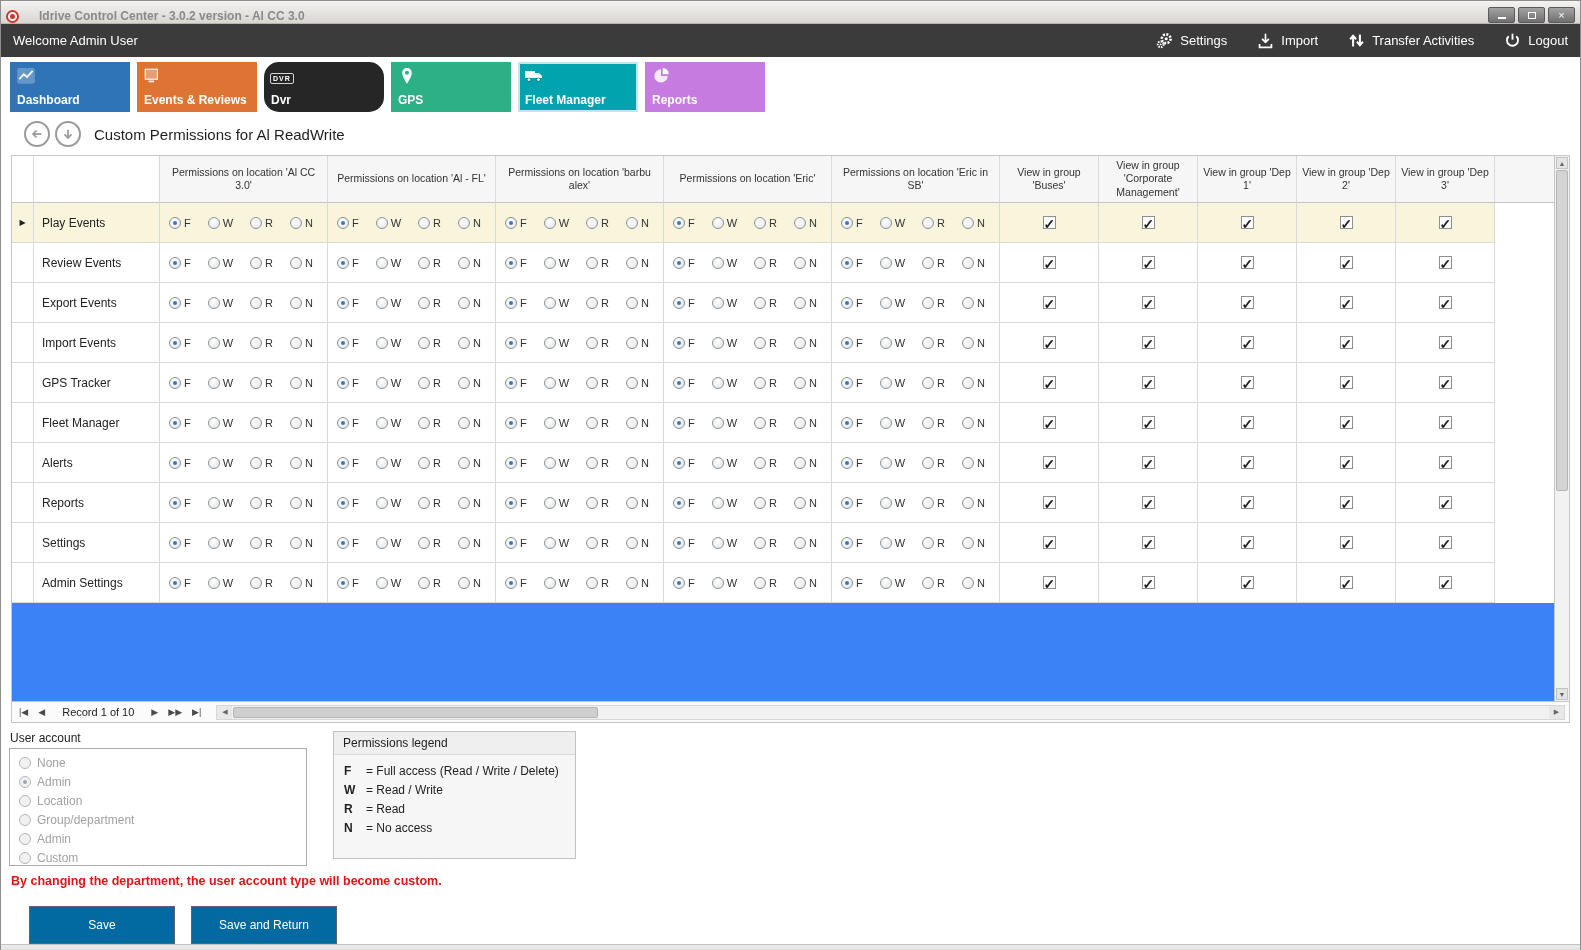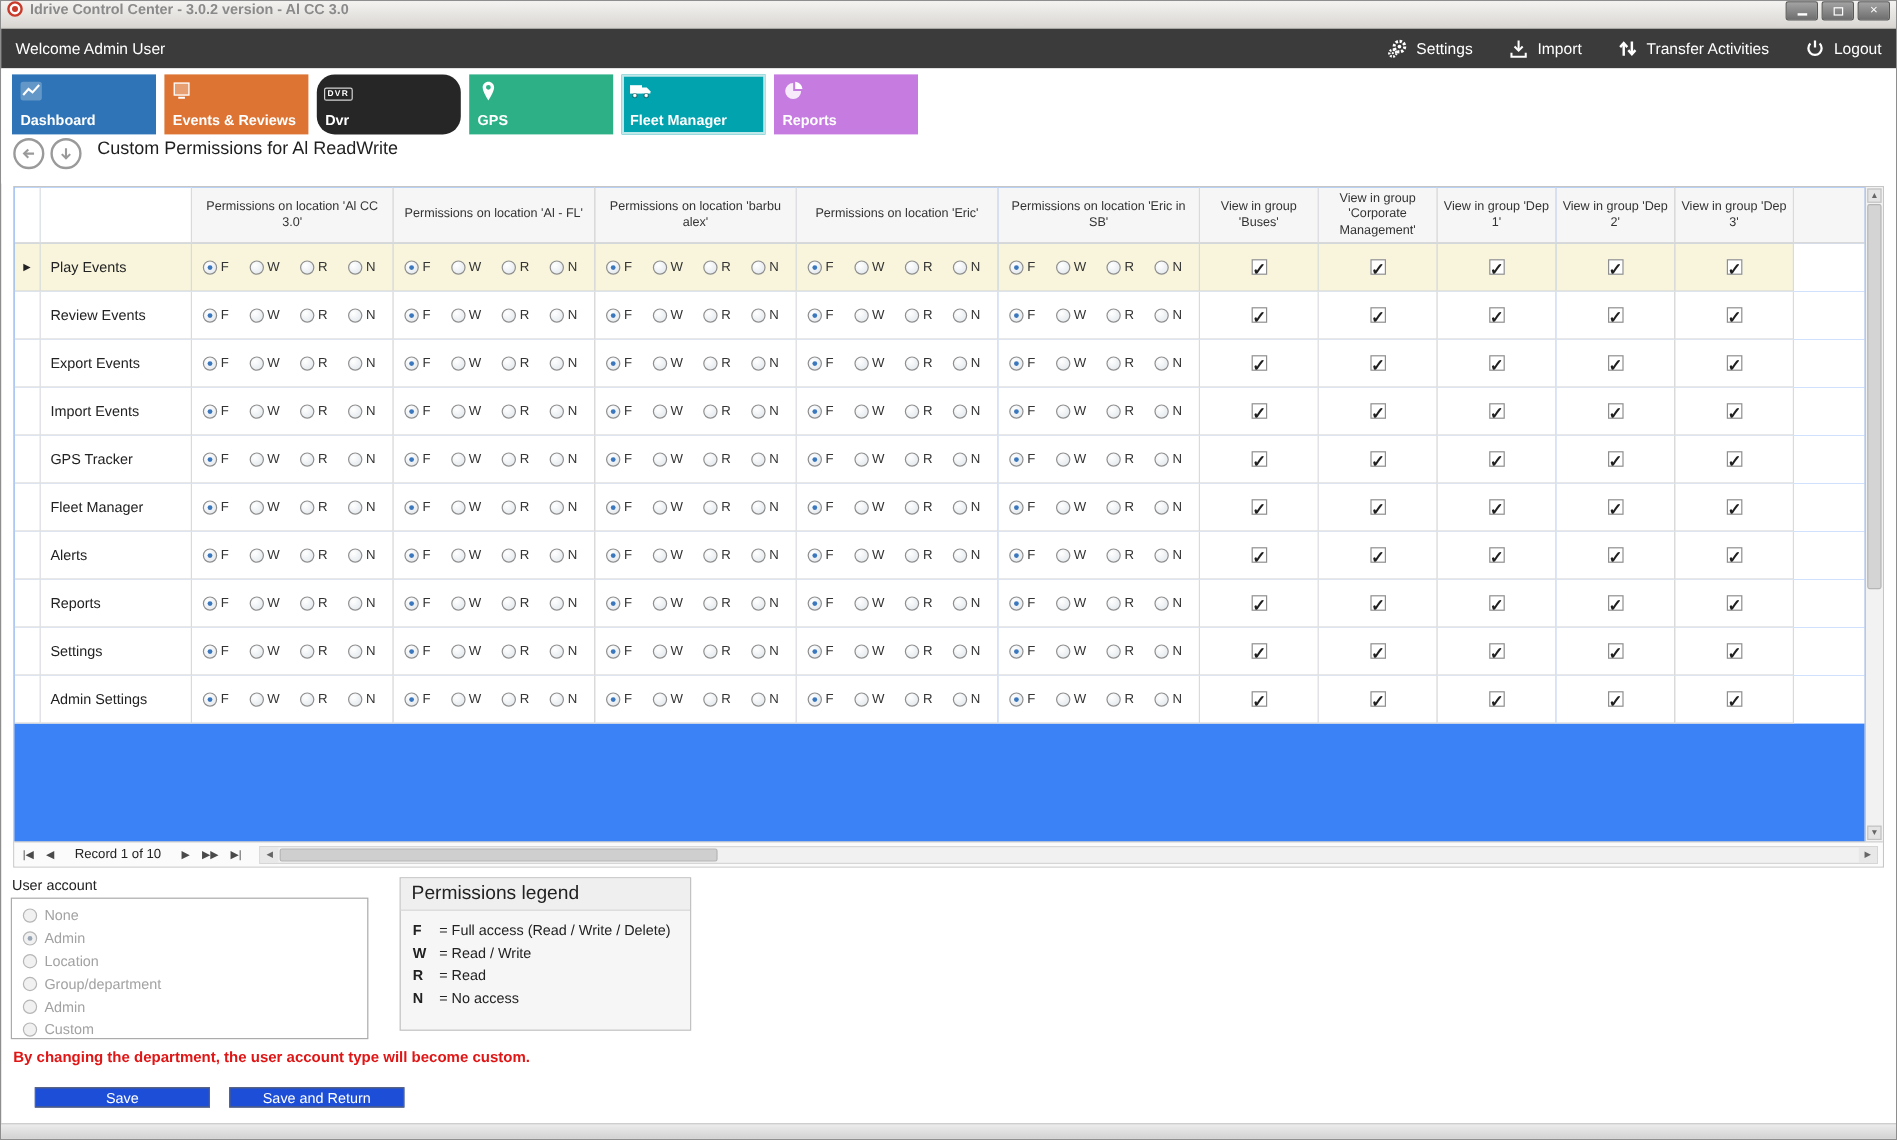--- a/index.html
+++ b/index.html
@@ -1,20 +1,20 @@
 <!DOCTYPE html>
 <html><head>
 <meta charset="utf-8">
 <style>
   *{margin:0;padding:0;box-sizing:border-box}
   html,body{width:1581px;height:950px;overflow:hidden;background:#fff;font-family:"Liberation Sans",sans-serif}
   .window{width:1581px;height:950px;display:flex;flex-direction:column;border:1px solid #8e8e8e;background:#fff}
 
   
-  .titlebar{flex:0 0 23px;background:linear-gradient(#f4f3f1,#d9d6d2);border-bottom:1px solid #b9b6b1;display:flex;align-items:flex-start;padding:0 5px;gap:6px}
+  .titlebar{flex:0 0 23px;background:linear-gradient(#f4f3f1,#d9d6d2);border-bottom:1px solid #b9b6b1;display:flex;align-items:flex-end;padding:0 5px;gap:20px}
   .app-icon{width:13px;height:13px;border-radius:50%;border:2px solid #c93a2a;background:#fff;position:relative;flex:0 0 13px}
   .app-icon::after{content:"";position:absolute;inset:2px;border-radius:50%;background:#c93a2a}
   .title-text{font-size:12px;font-weight:bold;color:#8a8a8a}
   .win-controls{margin-left:auto;display:flex;gap:3px}
   .win-btn{width:27px;height:16px;background:linear-gradient(#a3a3a3,#6f6f6f);border:1px solid #5a5a5a;border-radius:2px;display:grid;place-items:center;color:#fff;font-size:11px;line-height:1;cursor:pointer}
   .mingl{width:8px;border-bottom:2px solid #fff;margin-top:6px}
   .maxgl{width:8px;height:7px;border:1px solid #fff}
 
   
   .toolbar{flex:0 0 33px;background:#3b3b3b;color:#fff;display:flex;align-items:center;padding:0 12px;font-size:13px}
@@ -24,21 +24,21 @@
 
   
   .tabstrip{flex:0 0 56px;display:flex;gap:7px;padding:5px 9px 3px;background:#fff}
   .tab{width:120px;height:50px;position:relative;color:#fff;cursor:pointer}
   .tab .tab-icon{position:absolute;top:5px;left:6px;width:20px;height:16px}
   .tab .tab-label{position:absolute;left:7px;bottom:5px;font-size:12px;font-weight:bold;white-space:nowrap}
   .tab.active{box-shadow:inset 0 0 0 2px rgba(255,255,255,.75)}
   .dvr-chip{font-size:7px;font-weight:bold;color:#fff;letter-spacing:1px;border:1px solid rgba(255,255,255,.8);padding:1px 2px;border-radius:2px}
 
   
-  .subheader{flex:0 0 38px;display:flex;align-items:flex-start;gap:5px;padding:0 10px;background:#fff}
+  .subheader{flex:0 0 38px;display:flex;align-items:center;gap:5px;padding:0 23px;background:#fff}
   .circle-btn{width:26px;height:26px;border-radius:50%;border:2px solid #9a9a9a;display:grid;place-items:center;cursor:pointer;background:#fff}
   .circle-btn svg{width:14px;height:14px;display:block}
   .page-title{font-size:15px;color:#1f1f1f;margin-left:8px}
 
   
   .table-area{margin:2px 10px 0;border:1px solid #c6c6c6;flex:0 0 auto;background:#fff}
   .grid-wrap{display:flex;height:545px}
   .grid{flex:1;display:grid;grid-template-columns:22px 126px repeat(5,168px) repeat(5,99px) 1fr;grid-auto-rows:min-content;align-content:start;overflow:hidden;background:#3b82f6}
   .gcell{border-right:1px solid #dadada;border-bottom:1px solid #dadada;display:flex;align-items:center;font-size:12px;color:#222;background:#fff;height:40px}
   .gcell.h{height:47px;background:#f6f6f6;justify-content:center;text-align:center;font-size:10.5px;color:#333;line-height:1.25;padding:2px 4px;border-bottom:1px solid #c6c6c6}
@@ -74,27 +74,27 @@
   .htrack{flex:1;position:relative;height:13px}
   .hthumb{position:absolute;left:1px;top:1px;height:11px;width:365px;background:#cfcfcf;border:1px solid #b5b5b5;border-radius:2px;cursor:pointer}
 
   
   .bottom{display:flex;align-items:flex-start;padding:8px 8px 0;gap:26px}
   .ua-wrap{width:298px}
   .ua-title{font-size:12px;color:#222;margin:0 0 3px 1px}
   .ua-box{border:1px solid #ababab;background:#fff;padding:7px 9px;display:flex;flex-direction:column;gap:5px;height:118px}
   .ua-opt{display:flex;align-items:center;gap:6px;font-size:12px;color:#a2a2a2}
   .legend-box{width:243px;border:1px solid #c2c2c2;background:#f6f6f6;min-height:128px}
-  .legend-title{font-size:16px;color:#222;padding:4px 9px;background:#efefef;border-bottom:1px solid #d8d8d8}
+  .legend-title{font-size:12px;color:#222;padding:4px 9px;background:#efefef;border-bottom:1px solid #d8d8d8}
   .legend-body{padding:9px 10px;display:flex;flex-direction:column;gap:5px}
   .legend-item{display:flex;font-size:12px;color:#222}
   .legend-key{font-weight:bold;width:22px}
   .warning{margin:8px 10px 0;color:#e01515;font-weight:bold;font-size:12.5px}
   .footer-buttons{display:flex;gap:16px;margin:18px 0 0 28px}
-  .btn{width:146px;height:17px;background:#1d4ed8;border:1px solid #5d626b;color:#fff;font-size:12px;display:grid;place-items:center;cursor:pointer}
+  .btn{width:146px;height:38px;background:#0369a1;border:1px solid #5d626b;color:#fff;font-size:12px;display:grid;place-items:center;cursor:pointer}
   .spacer{flex:1}
   .statusbar{flex:0 0 13px;background:linear-gradient(#ececec,#d2d2d2);border-top:1px solid #c2c2c2}
 </style>
 </head>
 <body>
 
 <div class="window">
 
   <div class="titlebar">
     <span class="app-icon"></span>

